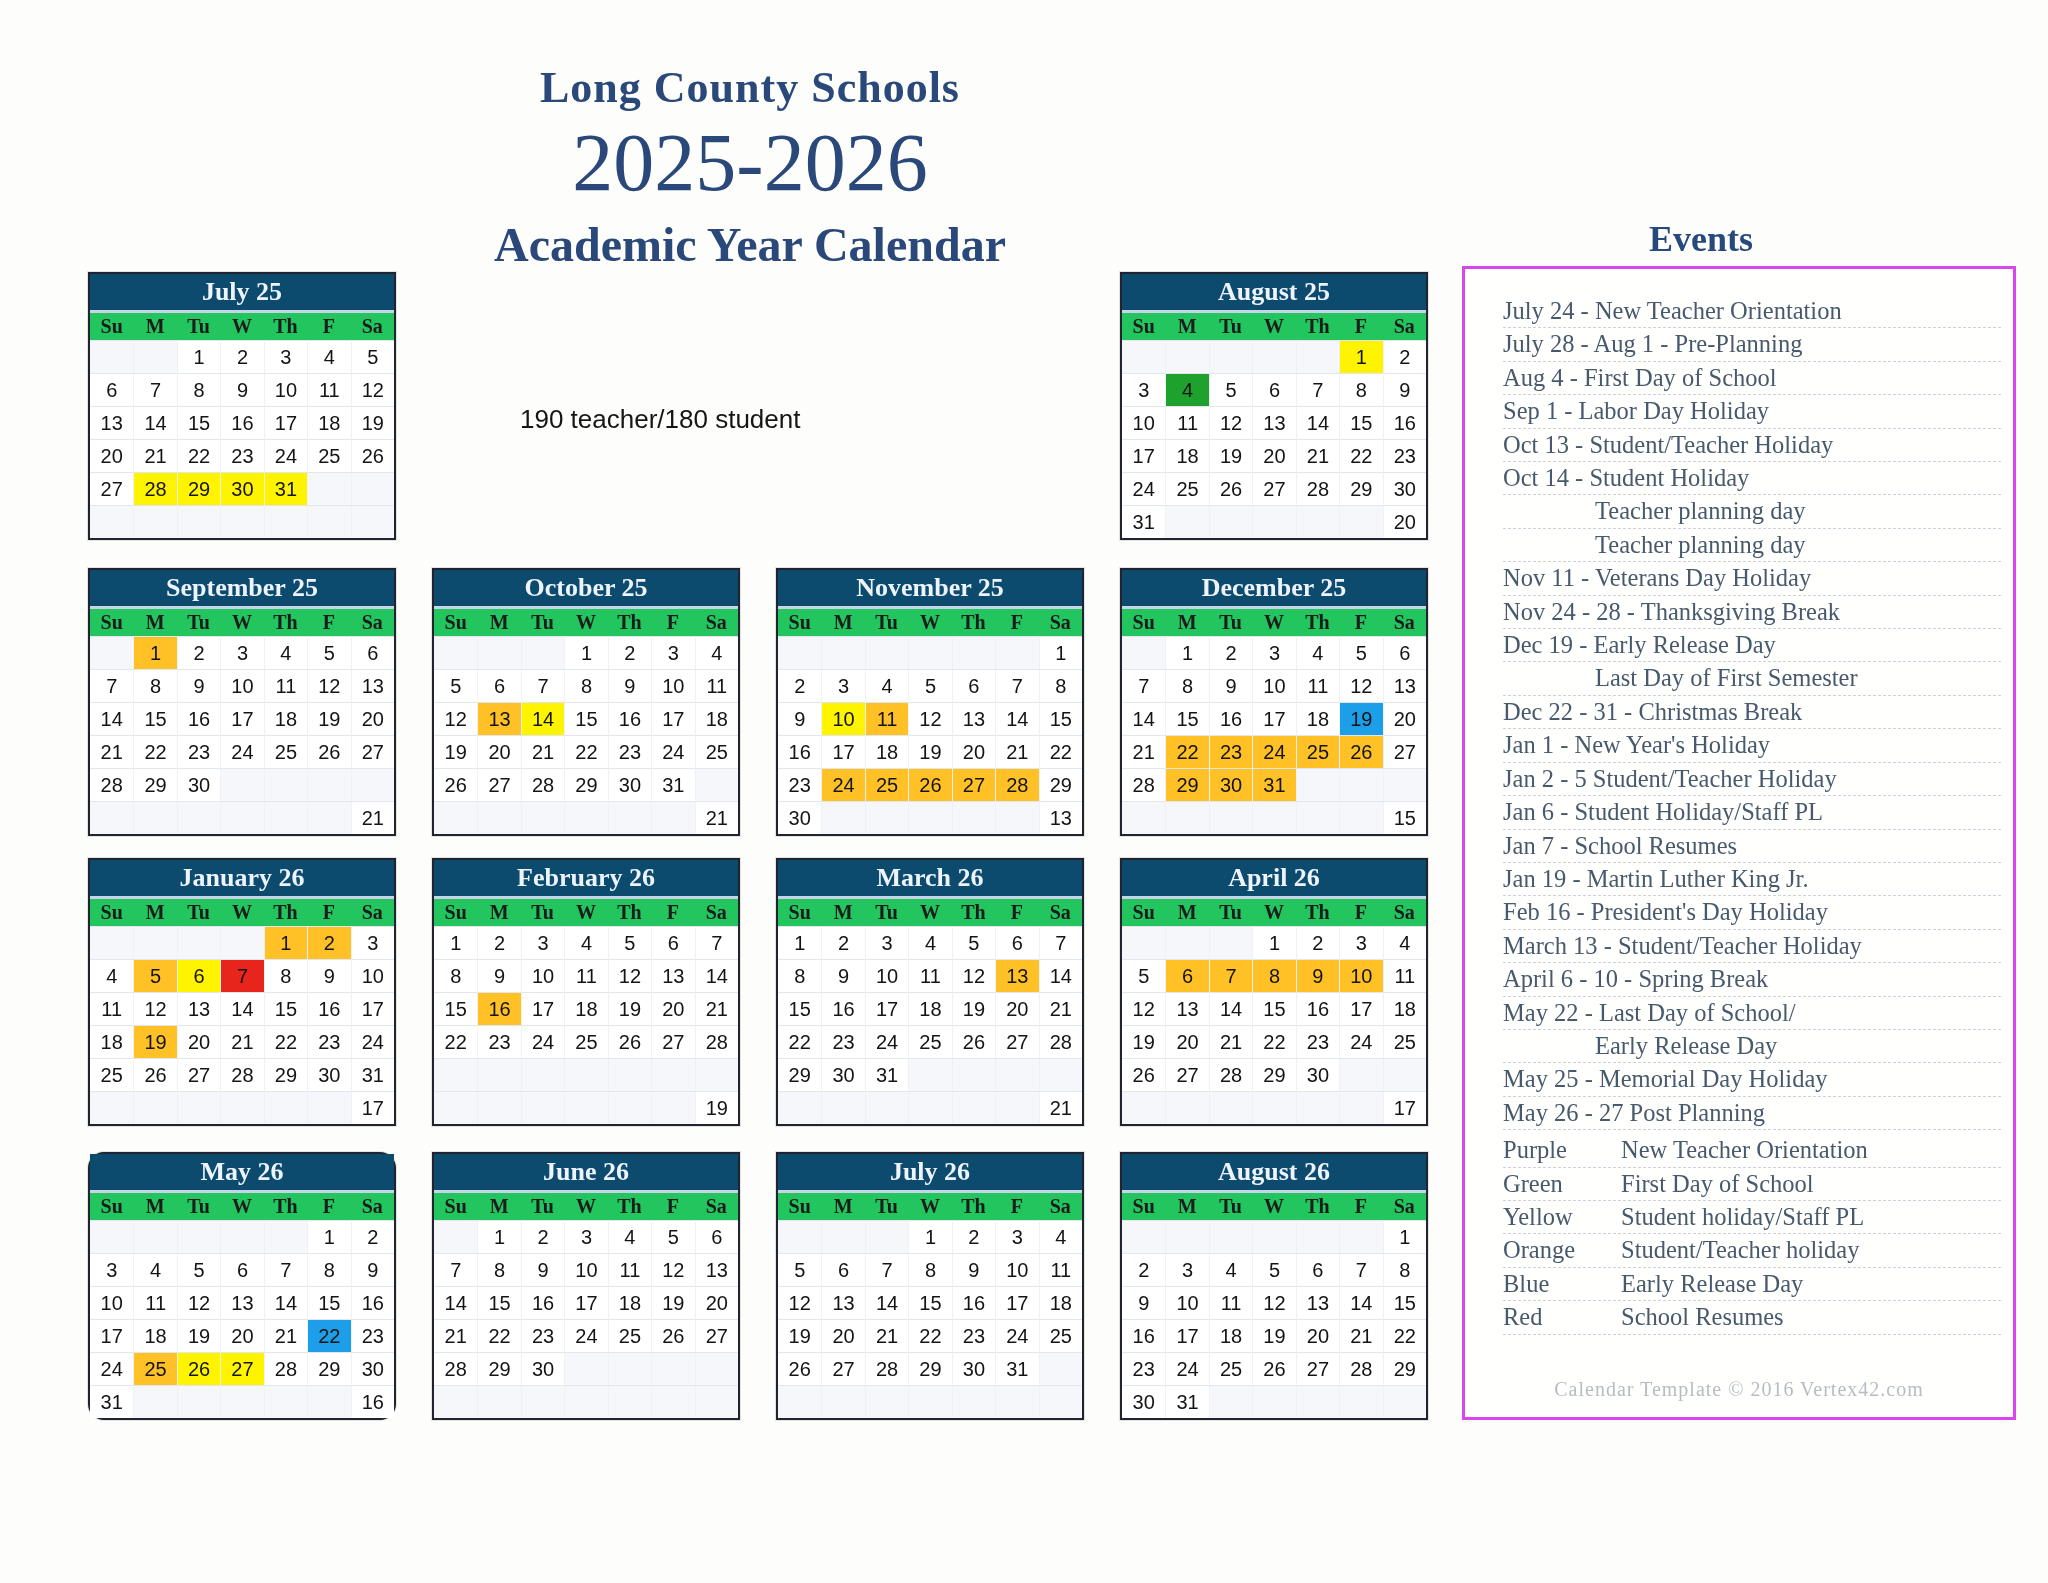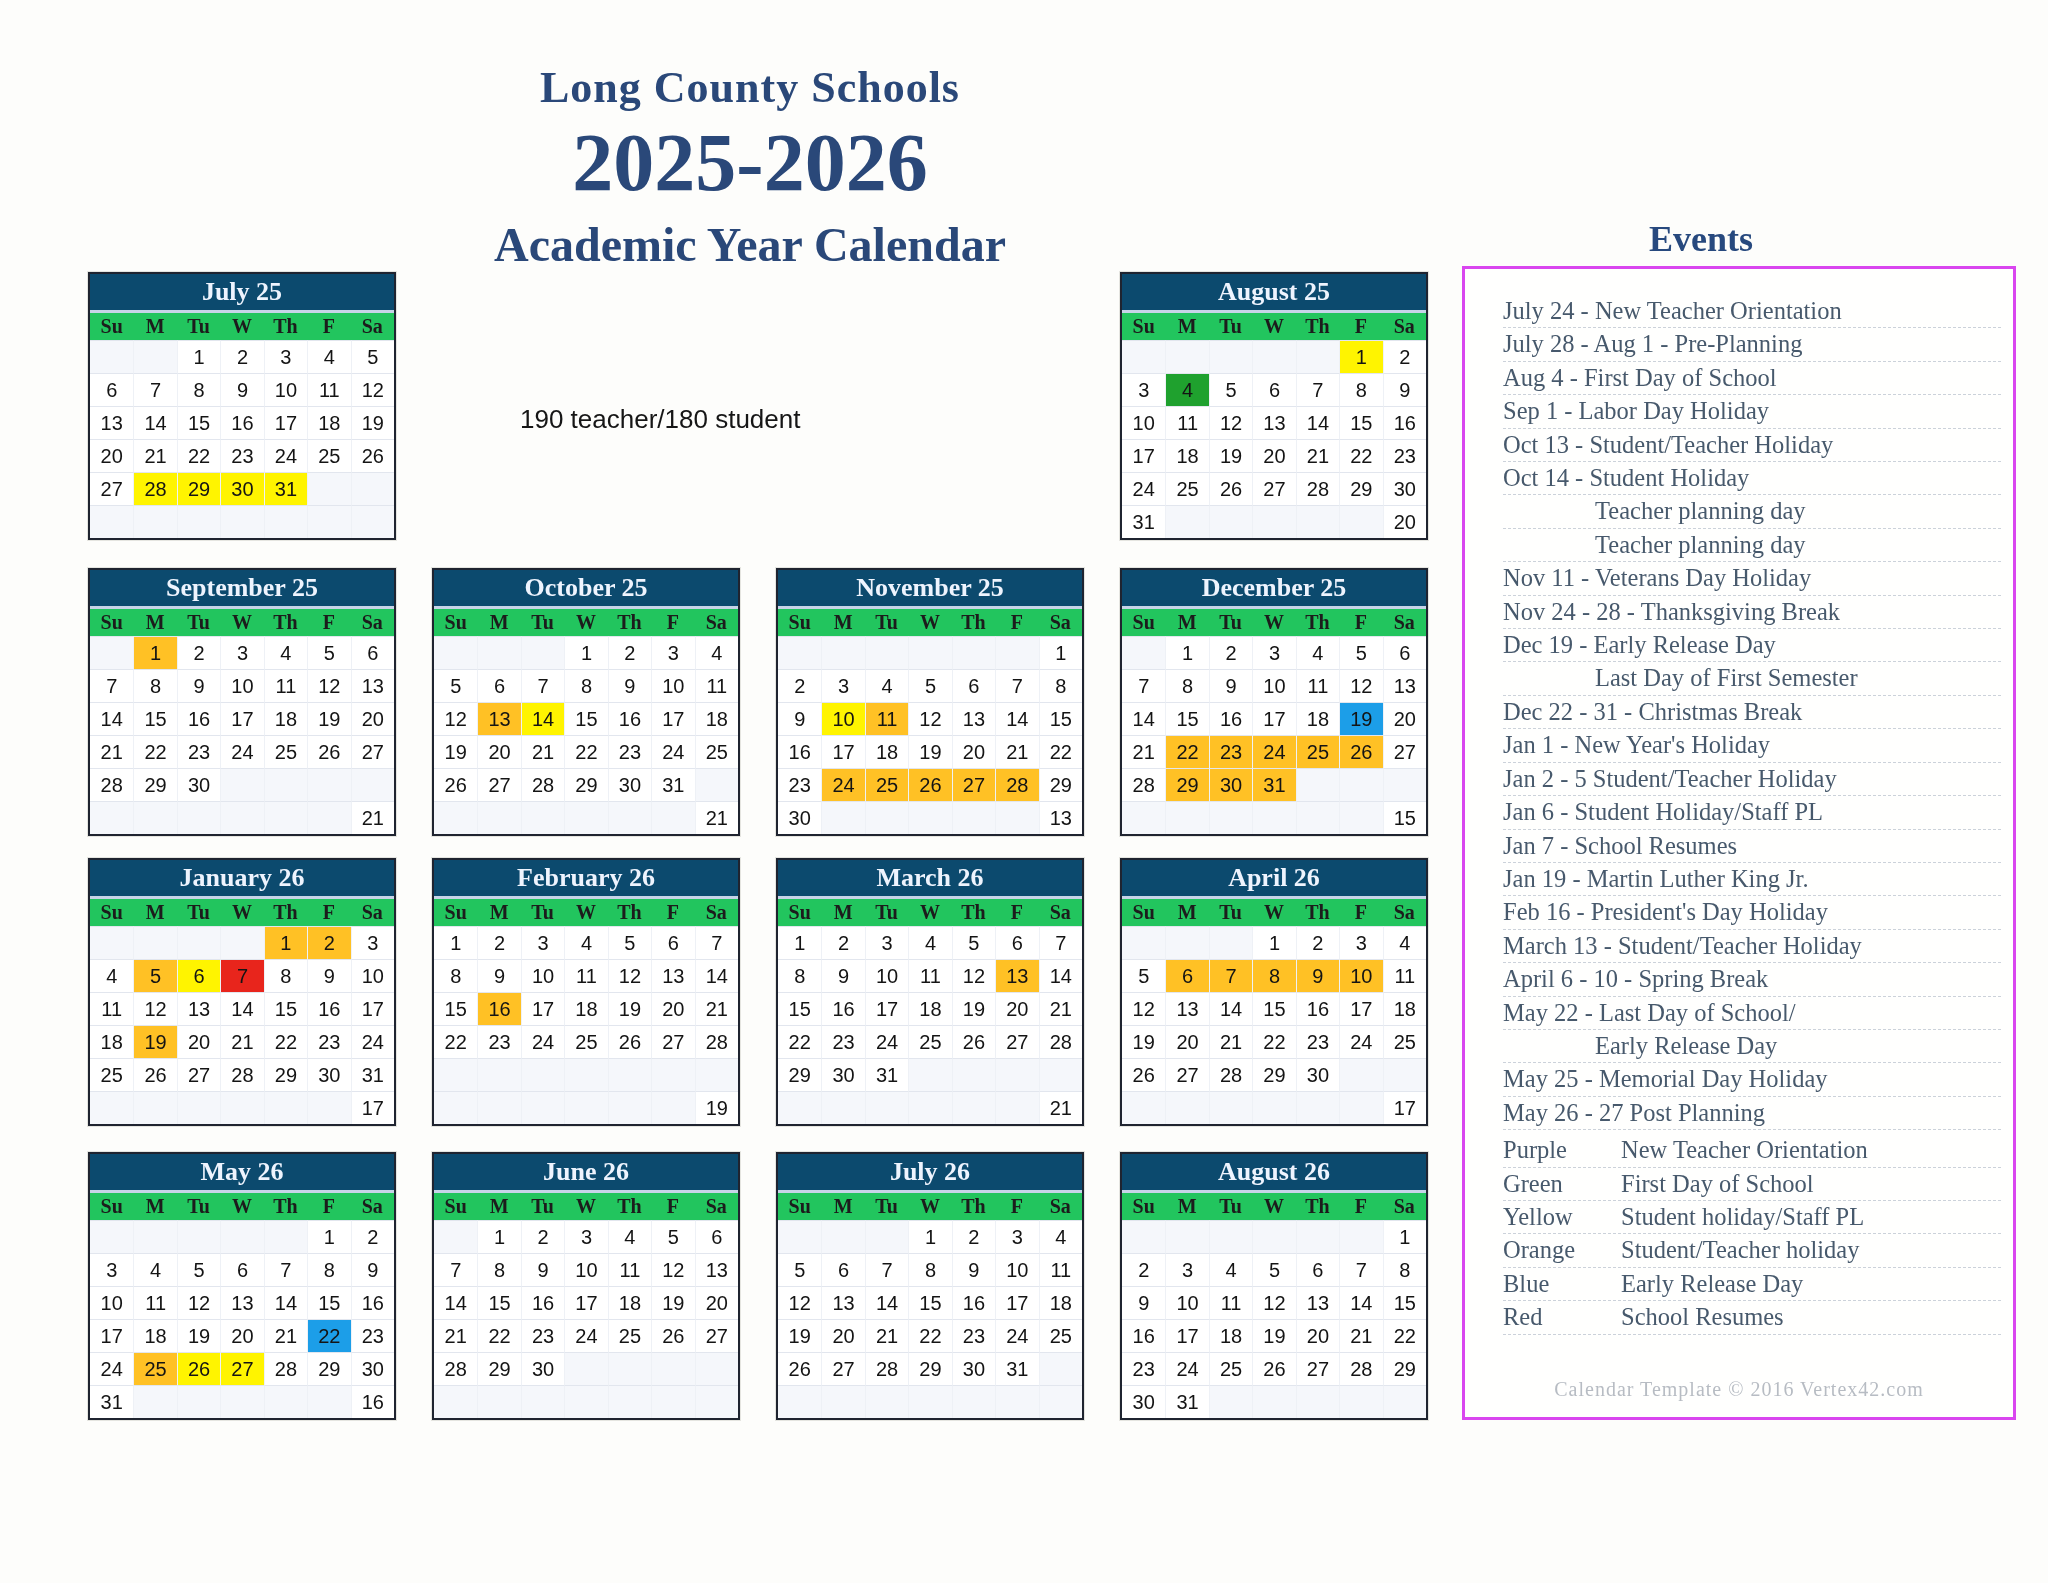--- a/index.html
+++ b/index.html
@@ -2,21 +2,21 @@
 <html><head>
 <meta charset="utf-8">
 <style>
   html,body{margin:0;padding:0;}
   body{
     width:2048px;height:1583px;position:relative;background:#fdfdfb;
     font-family:"Liberation Serif", serif;overflow:hidden;
   }
   .title-block{position:absolute;left:380px;top:62px;width:740px;text-align:center;color:#2a4879;}
   .school-name{font-size:44px;font-weight:bold;letter-spacing:1px;}
-  .year-title{font-size:82px;font-weight:bold;line-height:92px;margin-top:4px;}
+  .year-title{font-size:82px;font-weight:normal;line-height:92px;margin-top:4px;}
   .subtitle{font-size:48px;font-weight:bold;margin-top:8px;}
   .days-note{
     position:absolute;left:520px;top:404px;
     font-family:Liberation Sans, sans-serif;font-size:26px;color:#161616;
   }
   
   .month{
     position:absolute;width:308px;height:268px;border:2px solid #1f2430;
     background:#fff;box-sizing:border-box;box-shadow:0 0 0 1px #e5e5e0;
   }
@@ -626,21 +626,21 @@
           <div class="cell empty"></div>
           <div class="cell empty"></div>
           <div class="cell empty"></div>
           <div class="cell empty"></div>
           <div class="cell empty"></div>
           <div class="cell empty"></div>
           <div class="cell empty"></div>
           <div class="cell">17</div>
         </div>
       </div>
-      <div class="month" style="left: 88px; top: 1152px;">
+      <div class="month" style="left: 88px; top: 1152px; border-radius: 16px;">
         <div class="month-header">May 26</div>
         <div class="weekdays">
           <span>Su</span>
           <span>M</span>
           <span>Tu</span>
           <span>W</span>
           <span>Th</span>
           <span>F</span>
           <span>Sa</span>
         </div>

